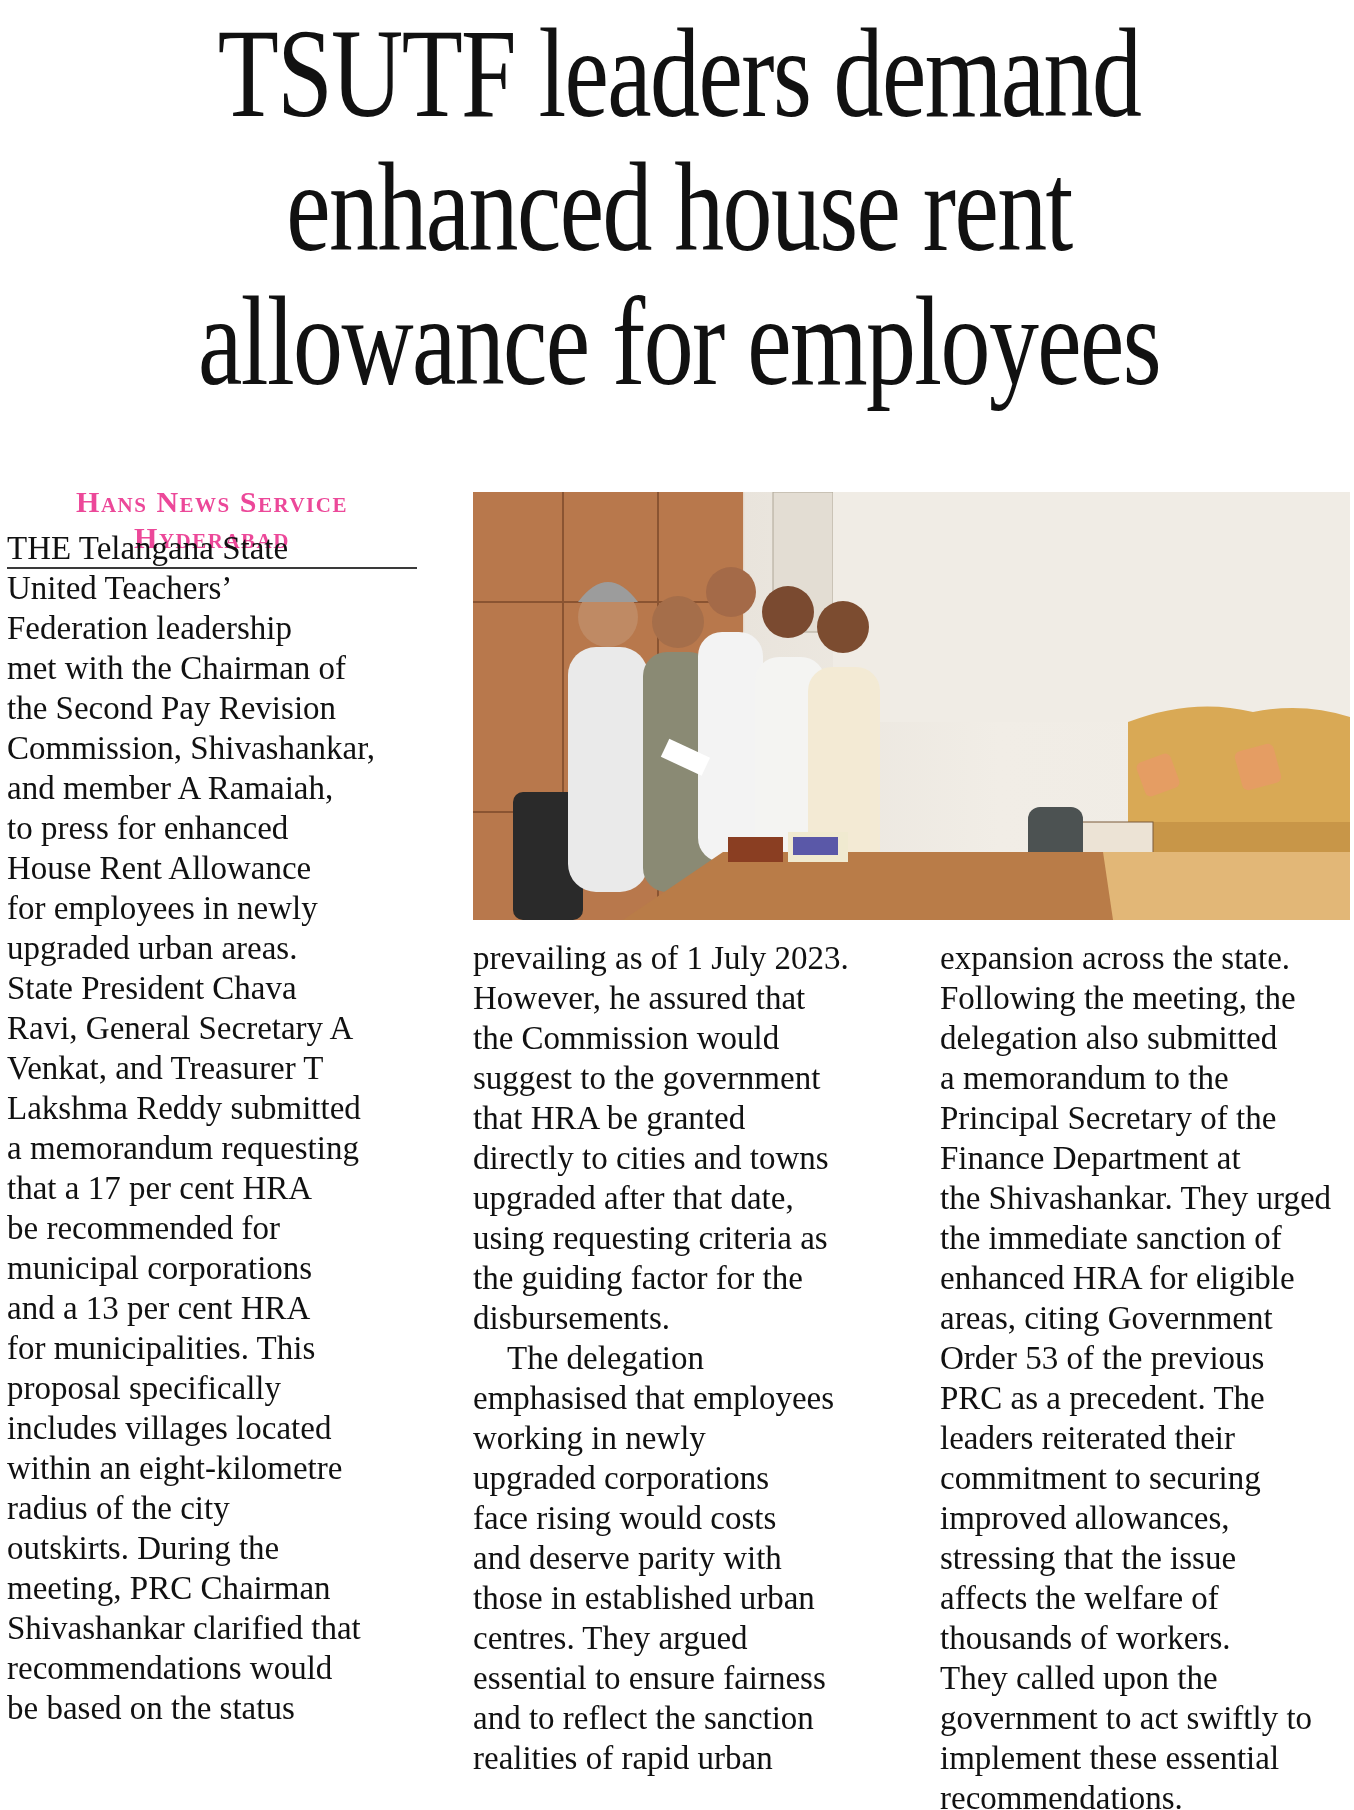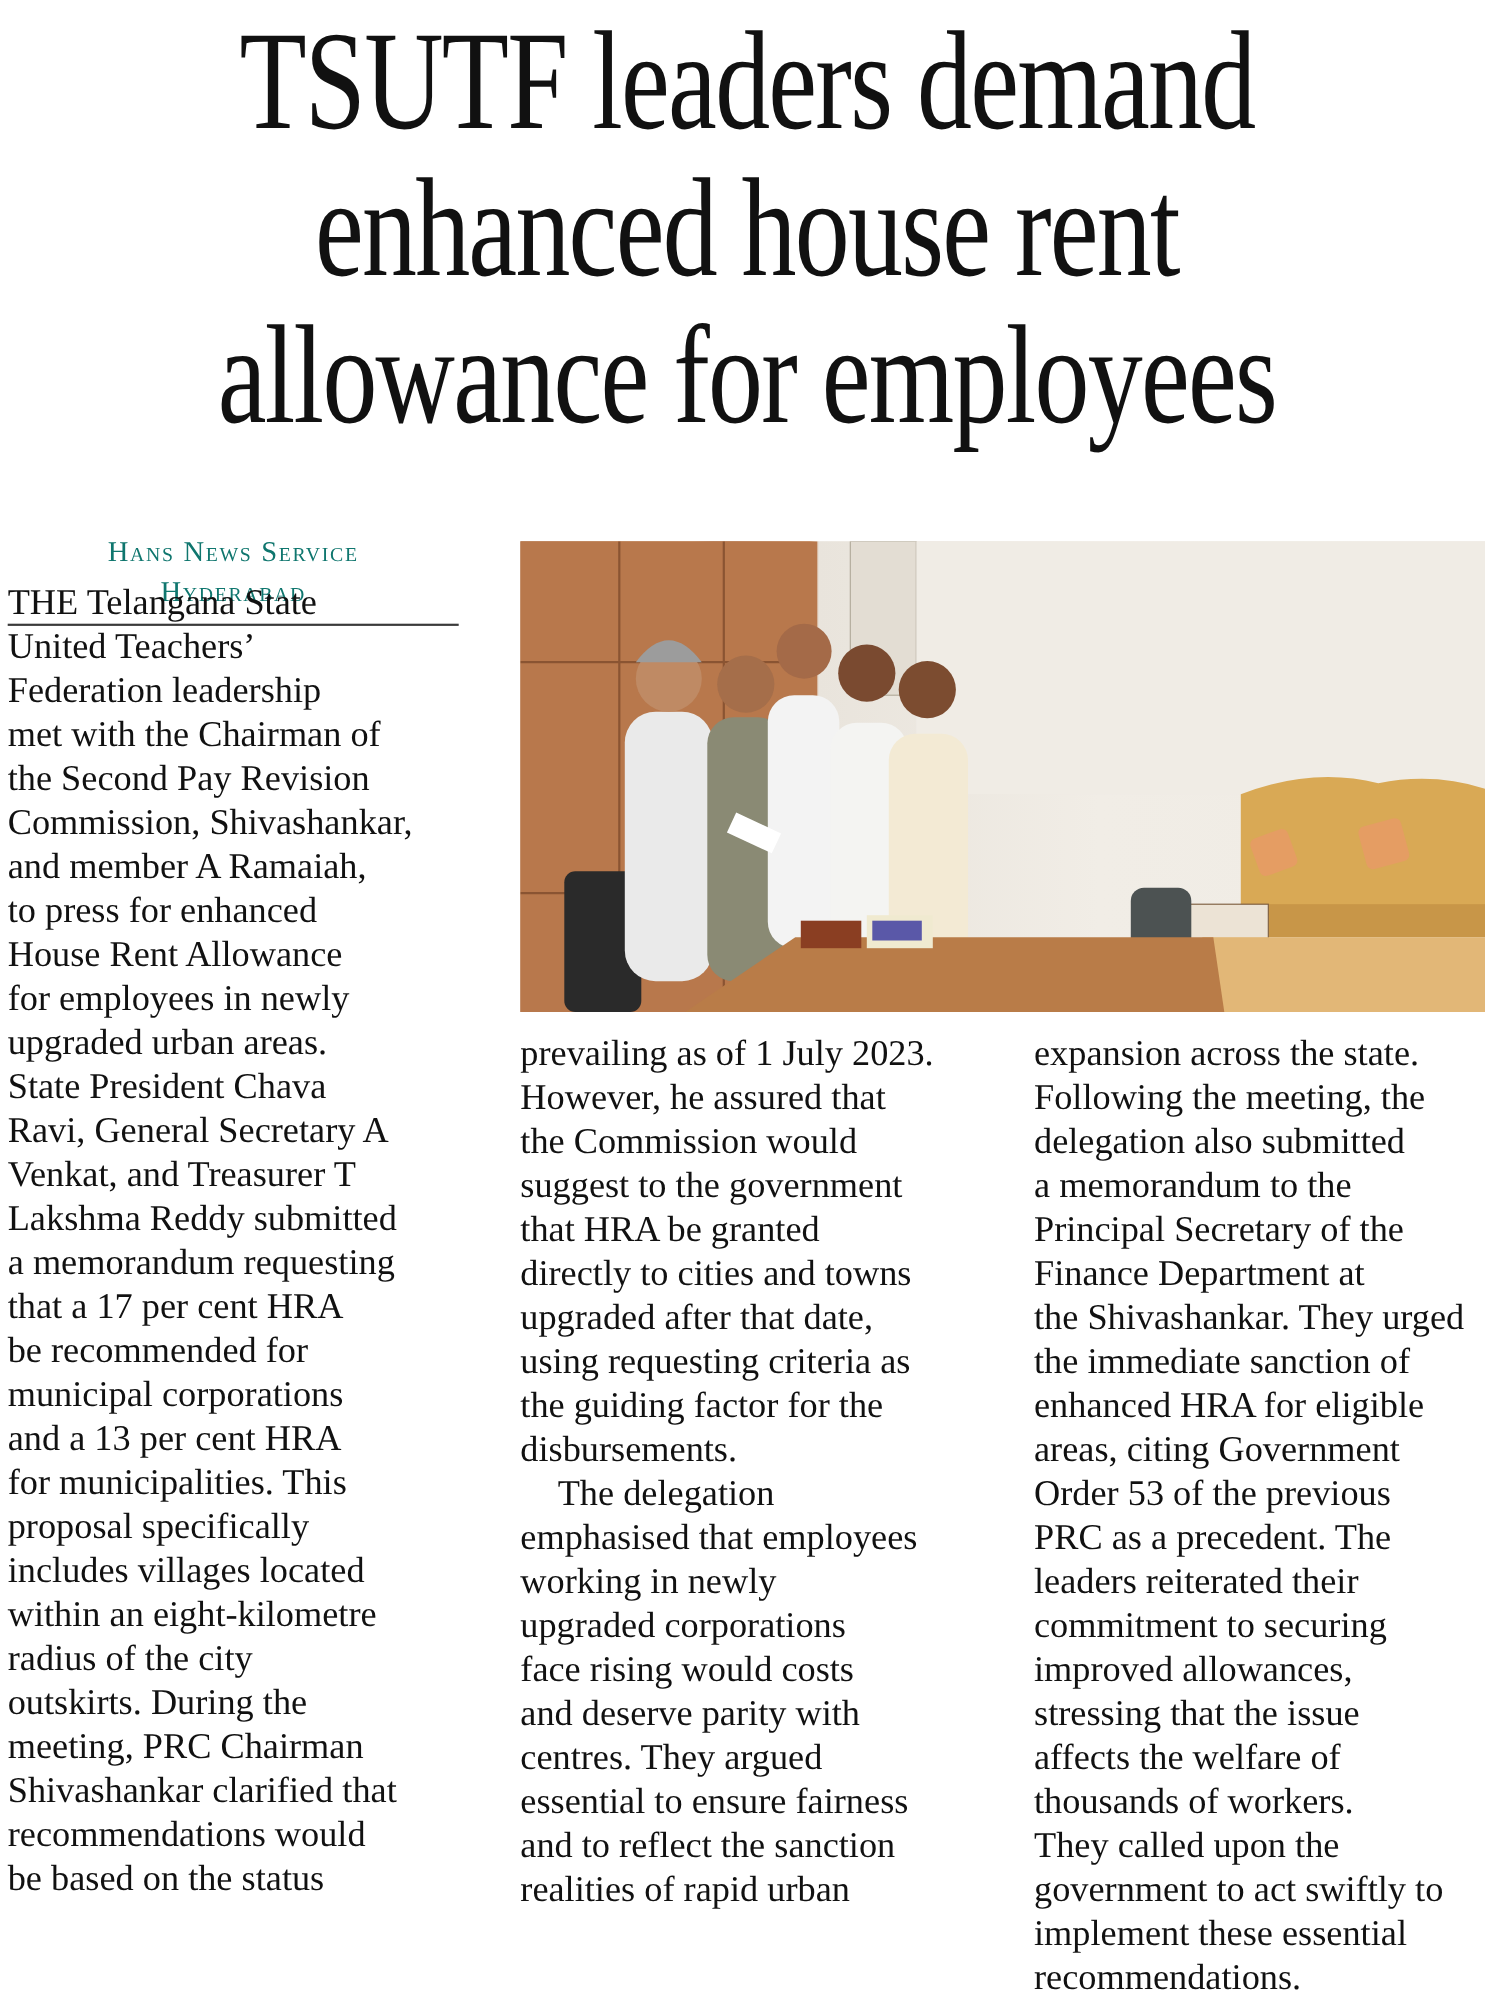--- a/index.html
+++ b/index.html
@@ -13,22 +13,22 @@
   }
   .headline .hl-line {
     display: block; font-size: 128px; line-height: 134px;
     transform: scaleX(0.78); transform-origin: center; letter-spacing: -2px;
     white-space: nowrap;
   }
   .byline {
     position: absolute; left: 7px; top: 484px; width: 410px; text-align: center;
   }
   .byline .by-line {
-    display: block; font-variant: small-caps; font-size: 26px; line-height: 36px;
-    letter-spacing: 1.5px; color: #0f766e;
+    display: block; font-variant: small-caps; font-size: 30px; line-height: 36px;
+    letter-spacing: 1.5px; color: #ec4899; font-weight: bold;
   }
   .byline-rule {
     position: absolute; left: 7px; top: 567px; width: 410px; height: 2px; background: #3a3a3a;
   }
   .photo {
     position: absolute; left: 473px; top: 492px; width: 877px; height: 428px; overflow: hidden;
     background: linear-gradient(90deg, #b5764a 0%, #c48658 18%, #b06f45 20%, #c98d60 30%, #e9e4dc 31%, #f1ede6 60%, #efebe4 100%);
   }
   .photo svg { display: block; }
   .col {
@@ -144,20 +144,21 @@
     <span class="ln">upgraded after that date,</span>
     <span class="ln">using requesting criteria as</span>
     <span class="ln">the guiding factor for the</span>
     <span class="ln">disbursements.</span>
     <span class="ln indent">The delegation</span>
     <span class="ln">emphasised that employees</span>
     <span class="ln">working in newly</span>
     <span class="ln">upgraded corporations</span>
     <span class="ln">face rising would costs</span>
     <span class="ln">and deserve parity with</span>
+    <span class="ln">those in established urban</span>
     <span class="ln">centres. They argued</span>
     <span class="ln">essential to ensure fairness</span>
     <span class="ln">and to reflect the sanction</span>
     <span class="ln">realities of rapid urban</span>
   </div>
 <div class="col" id="col3">
     <span class="ln">expansion across the state.</span>
     <span class="ln">Following the meeting, the</span>
     <span class="ln">delegation also submitted</span>
     <span class="ln">a memorandum to the</span>

